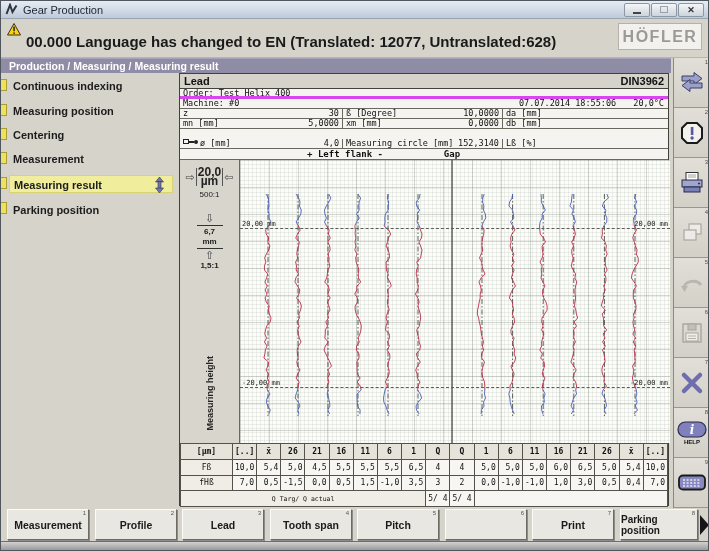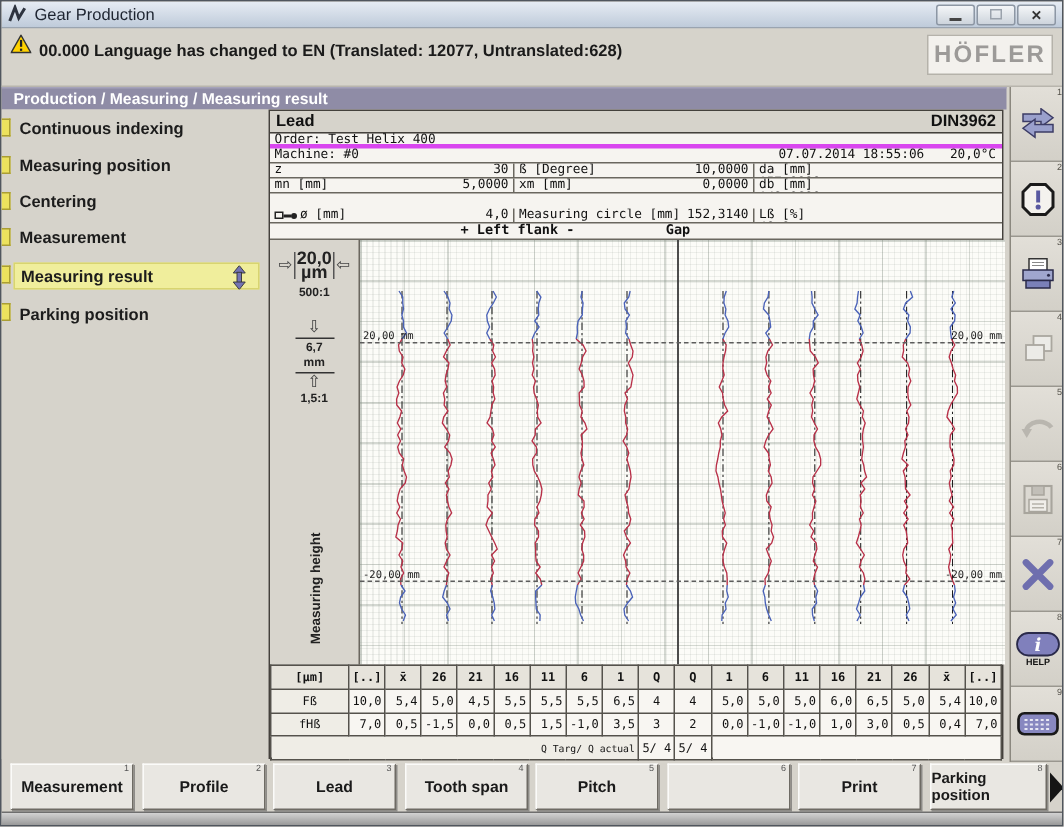--- a/index.html
+++ b/index.html
@@ -14,21 +14,21 @@
   .winbtns{margin-left:auto;display:flex;gap:1px;}
   .wb{width:26px;height:14px;background:linear-gradient(#f4f6f8,#cdd4dc);
     border:1px solid #8d97a4;border-radius:2px;display:flex;align-items:center;justify-content:center;
     font-size:8px;color:#333;}
   .wb .minglyph{display:block;width:8px;height:0;border-bottom:2px solid #444;margin-top:6px;}
   .wb .maxglyph{display:block;width:8px;height:7px;border:1.5px solid #9aa2ac;}
   .wb.close{font-size:9px;font-weight:bold;}
   
   .msgbar{position:absolute;left:0;top:18px;width:100%;height:39px;background:#d6d3cb;
     border-bottom:1px solid #b8b5ad;display:flex;align-items:flex-start;padding:4px 6px;}
-  .msgtext{font-size:11px;font-weight:bold;color:#1a1a1a;margin-left:5px;margin-top:5px;}
+  .msgtext{font-size:15px;font-weight:bold;color:#1a1a1a;margin-left:5px;margin-top:10px;}
   .logo{position:absolute;right:6px;top:4px;width:84px;height:27px;background:#f3f1ed;
     border:1px solid #b5b2aa;display:flex;align-items:center;justify-content:center;
     font-size:16px;font-weight:900;letter-spacing:1.5px;color:#9c9a98;}
   
   .breadcrumb{position:absolute;left:0;top:57px;width:670px;height:15px;background:#8f8ca6;
     border-top:1px solid #a5a2ba;color:#fff;font-size:10.5px;font-weight:bold;
     line-height:15px;padding-left:8px;}
   
   .sidebar{position:absolute;left:0;top:72px;width:178px;height:433px;background:#d6d3cb;}
   .sb-item{position:absolute;left:8px;width:164px;height:18px;font-size:11px;font-weight:bold;
@@ -60,21 +60,21 @@
     font-size:9px;font-weight:bold;line-height:11px;color:#111;}
   .flankhdr .fl{position:absolute;text-align:center;}
   
   .chart{position:absolute;left:0;top:86px;width:100%;height:283px;border-bottom:1px solid #44413c;}
   .scalepanel{position:absolute;left:0;top:0;width:60px;height:283px;background:#d8d5cd;
     border-right:1px solid #6a675f;text-align:center;color:#222;}
   .sp-um{margin-top:8px;display:flex;align-items:center;justify-content:center;gap:1px;}
   .sp-um .arr{font-size:11px;color:#444;line-height:12px;}
   .sp-um .bar{width:1px;height:18px;background:#555;}
   .sp-um .val{font-size:12px;font-weight:bold;line-height:9px;}
-  .sp-ratio{font-size:8px;font-weight:bold;margin-top:4px;}
+  .sp-ratio{font-size:8px;font-weight:normal;margin-top:4px;}
   .sp-mm{margin-top:14px;font-size:8px;font-weight:bold;line-height:10px;}
   .sp-mm .arr{font-size:11px;font-weight:normal;color:#444;line-height:11px;}
   .sp-mm hr{width:26px;border:none;border-top:1px solid #333;margin:1px auto;}
   .sp-axis{position:absolute;left:0;bottom:8px;width:100%;text-align:center;}
   .sp-axis span{writing-mode:vertical-rl;transform:rotate(180deg);font-size:9px;font-weight:bold;color:#222;}
   .plot{position:absolute;left:60px;top:0;width:430px;height:283px;
     background:
       repeating-linear-gradient(to right, rgba(120,132,120,.30) 0 1px, transparent 1px 29px),
       repeating-linear-gradient(to bottom, rgba(120,132,120,.30) 0 1px, transparent 1px 27px),
       repeating-linear-gradient(to right, rgba(150,158,150,.15) 0 1px, transparent 1px 4px),
@@ -87,21 +87,21 @@
   .refline .lab.r{right:2px;}
   
   .results{position:absolute;left:0;top:369px;width:100%;height:64px;}
   .results table{width:100%;height:100%;border-collapse:collapse;table-layout:fixed;
     font-family:"DejaVu Sans Mono",monospace;font-size:8px;color:#111;}
   .results td{border:1px solid #55524c;padding:0 2px;height:13px;white-space:nowrap;overflow:hidden;}
   .results tr:first-child td{background:#e6e3db;text-align:center;font-weight:bold;}
   .results td.lab{text-align:center;background:#efede6;}
   .results td.num{text-align:right;background:#f8f6f2;}
   .results td.qv{text-align:center;background:#f8f6f2;}
-  .results td.qlab{font-size:6.5px;background:#efede6;text-align:right;}
+  .results td.qlab{font-size:6.5px;background:#efede6;text-align:center;}
   .results td.empty{background:#f8f6f2;}
   
   .sidecol{position:absolute;left:672px;top:57px;width:37px;height:450px;background:#dad7d0;
     border-left:1px solid #8b887f;}
   .side-btn{position:relative;width:100%;height:50px;border-bottom:1px solid #9a978f;
     display:flex;align-items:center;justify-content:center;flex-direction:column;
     background:linear-gradient(#e2dfd8,#d3d0c8);}
   .side-btn .num{position:absolute;top:1px;right:2px;font-size:6px;color:#55524a;}
   .side-btn .help-lab{font-size:6px;font-weight:bold;color:#111;margin-top:1px;}
   
@@ -210,21 +210,21 @@
           <span>xm [mm]</span>
           <span>0,0000</span>
         </div>
       <div class="pcell">
           <span>db [mm]</span>
           <span>142,8688</span>
         </div>
     </div>
     <div class="prow mono" style="top:65px">
       <div class="pcell">
-        <span style="display:inline-flex;align-items:center;">
+        <span style="display:inline-flex;align-items:flex-start;">
           <span class="probe">
               <span class="p-rect"></span>
               <span class="p-line"></span>
               <span class="p-dot"></span>
             </span>
           <span>ø [mm]</span>
         </span>
         <span>4,0</span>
       </div>
       <div class="pcell">

